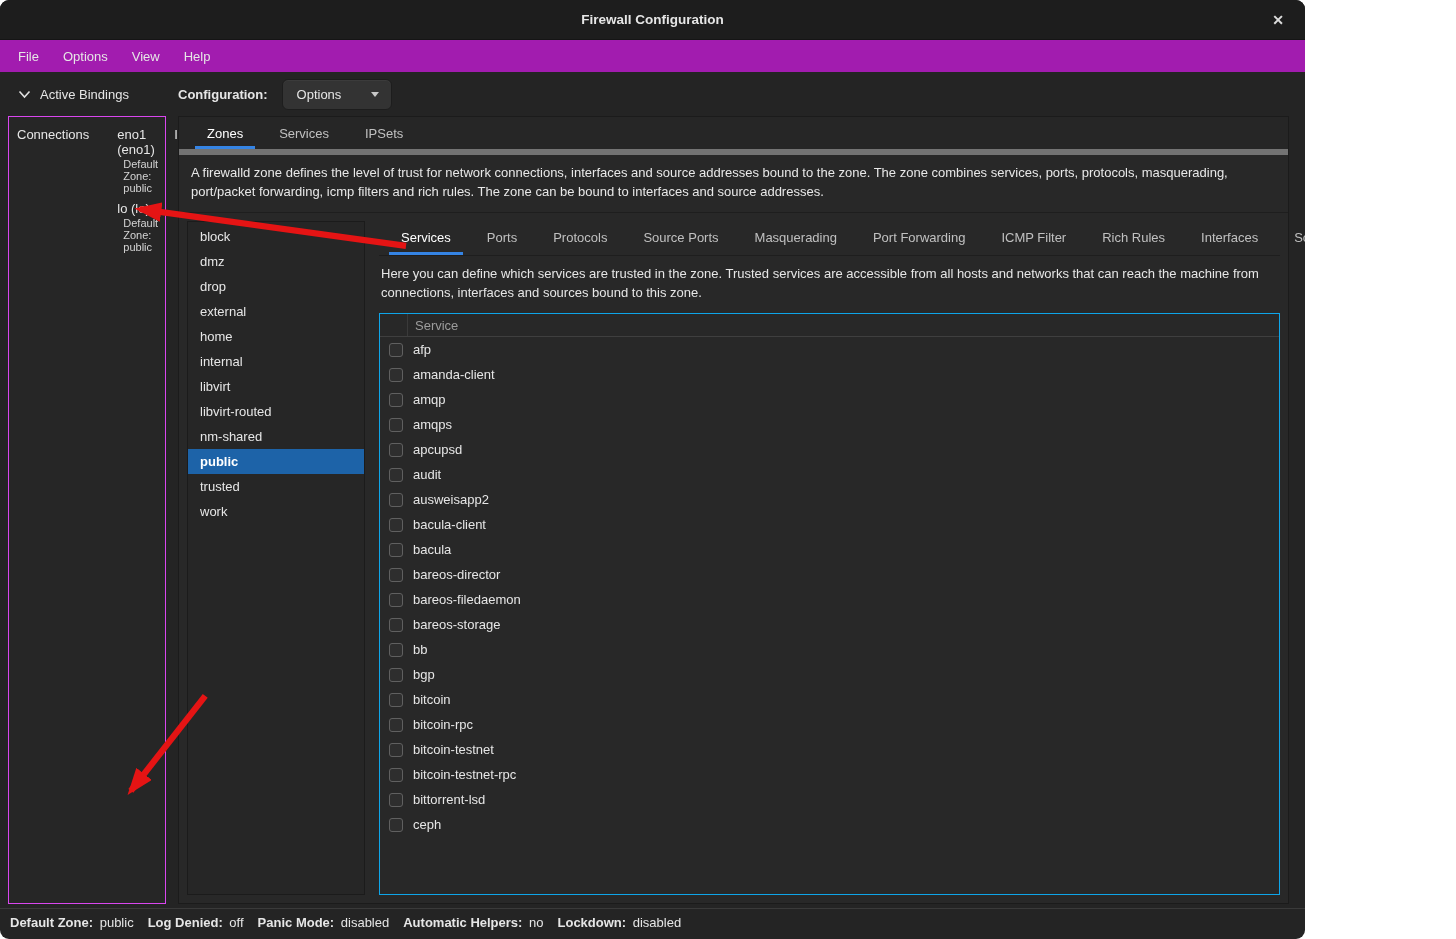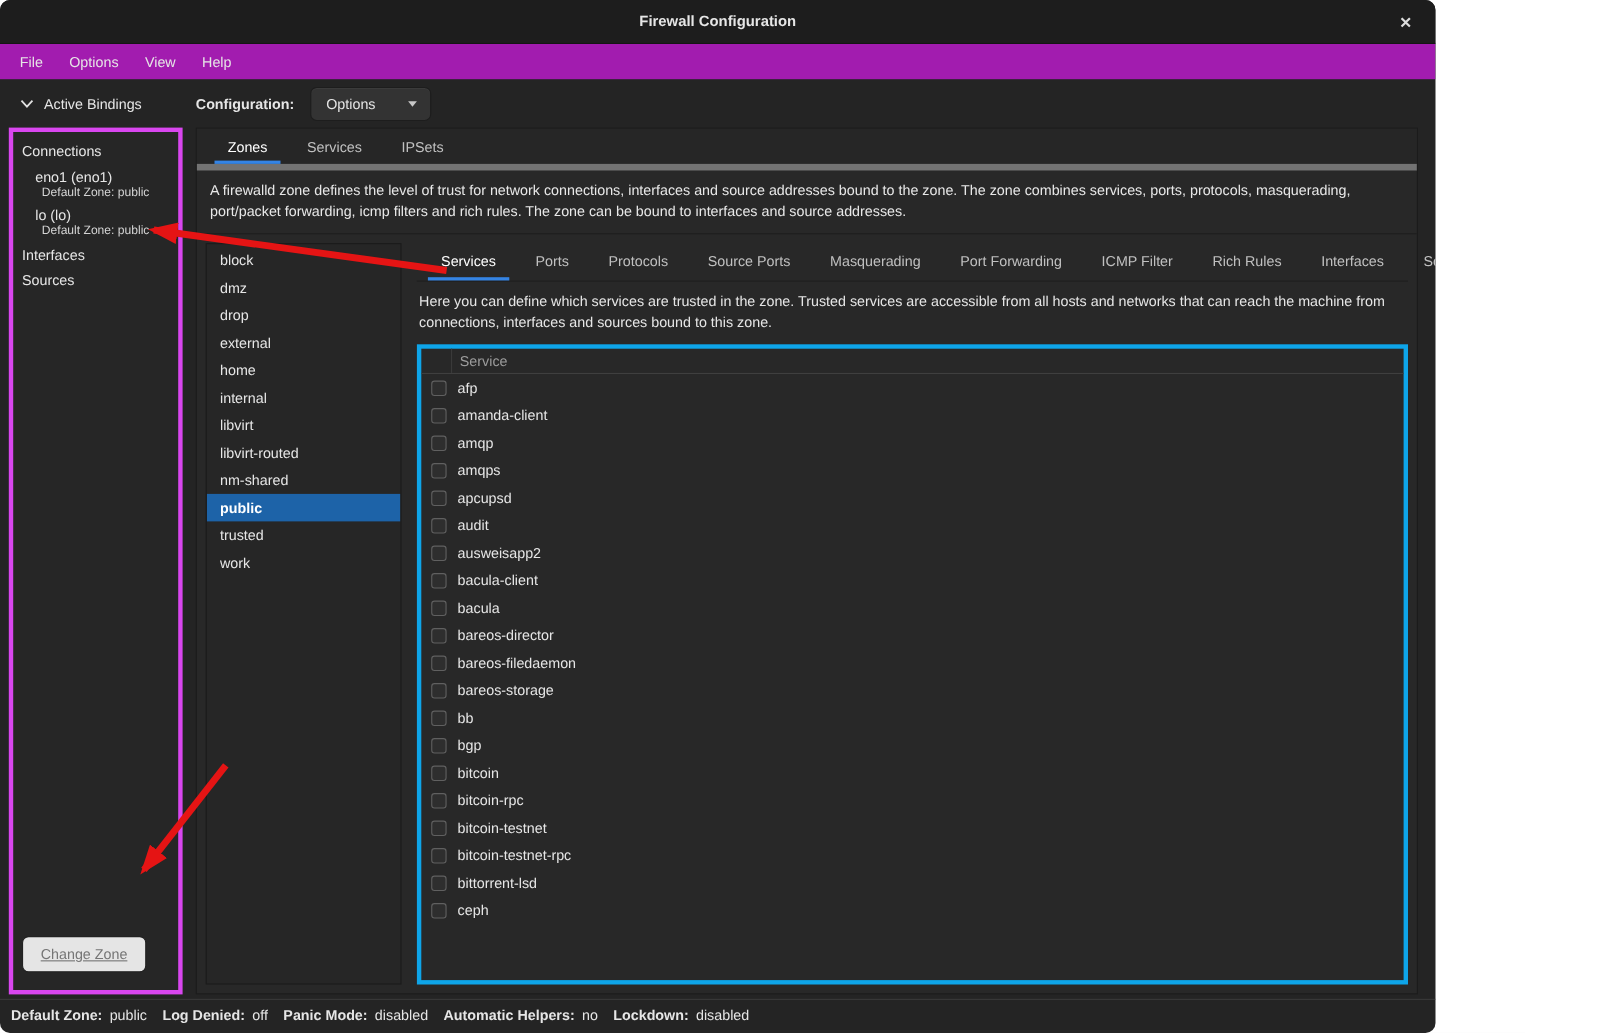--- a/index.html
+++ b/index.html
@@ -18,22 +18,22 @@
 
   .menubar { flex:0 0 32px; display:flex; align-items:center; padding:0 8px; background:#a21caf; }
   .menu-item { padding:5px 10px; margin-right:4px; border-radius:4px; }
 
   .content { flex:1; display:flex; padding:0 16px 4px 8px; min-height:0; }
 
   
   .left-col { flex:0 0 158px; width:158px; display:flex; flex-direction:column; margin-right:12px; }
   .active-row { flex:0 0 44px; display:flex; align-items:center; gap:9px; padding-left:10px; }
   .chev { display:flex; align-items:center; }
-  .bindings-panel { flex:1; border:4px solid #d946ef; background:#262626;
-                    display:flex; flex-direction:column; padding:6px 0 8px; min-height:0; }
+  .bindings-panel { flex:1; border:1px solid #d946ef; background:#262626;
+                    display:flex; flex-direction:row; padding:6px 0 8px; min-height:0; }
   .tree-label { padding:4px 8px; }
   .conn-item { margin:1px 0; }
   .conn-name { padding:3px 8px 0 20px; }
   .conn-detail { padding:1px 8px 3px 26px; font-size:11px; color:#d4d4d4; }
   .change-zone { margin:auto 8px 8px 8px; align-self:flex-start; padding:8px 16px;
                  background:#e5e5e5; border:1px solid #222222; border-radius:6px;
                  color:#757575; font-family:inherit; font-size:13px;text-decoration:underline; }
 
   
   .main-col { flex:1; display:flex; flex-direction:column; min-width:0; }
@@ -59,21 +59,21 @@
   .zone-content { flex:1; display:flex; padding:8px; gap:14px; min-height:0; }
   .zone-list { flex:0 0 178px; width:178px; border:1px solid #1b1b1b; background:#262626;
                overflow:hidden; padding-top:2px; }
   .zone-item { height:25px; line-height:25px; padding-left:12px; }
   .zone-item.selected { background:var(--sel); color:#ffffff; font-weight:bold; }
 
   .sub-panel { flex:1; display:flex; flex-direction:column; min-width:0; }
   .sub-tabs { flex:0 0 35px; display:flex; justify-content:space-between; align-items:stretch;
               border-bottom:1px solid #1e1e1e; padding:0 4px; }
   .svc-desc { padding:9px 2px 11px; line-height:1.45; }
-  .svc-table { flex:1; border:4px solid #0ea5e9; display:flex; flex-direction:column; min-height:0; }
+  .svc-table { flex:1; border:1px solid #0ea5e9; display:flex; flex-direction:column; min-height:0; }
   .svc-header { flex:0 0 23px; display:flex; align-items:stretch; border-bottom:1px solid #3f3f3f; color:#9c9c9c; }
   .cb-col { flex:0 0 27px; }
   .svc-col { flex:1; display:flex; align-items:center; padding-left:7px; border-left:1px solid #3a3a3a; }
   .svc-rows { flex:1; overflow:hidden; }
   .svc-row { height:25px; display:flex; align-items:center; padding-left:9px; }
   .checkbox { flex:0 0 14px; width:14px; height:14px; border:1px solid #606060;
               border-radius:3px; background:#2e2e2e; }
   .svc-name { margin-left:10px; }
 
   

